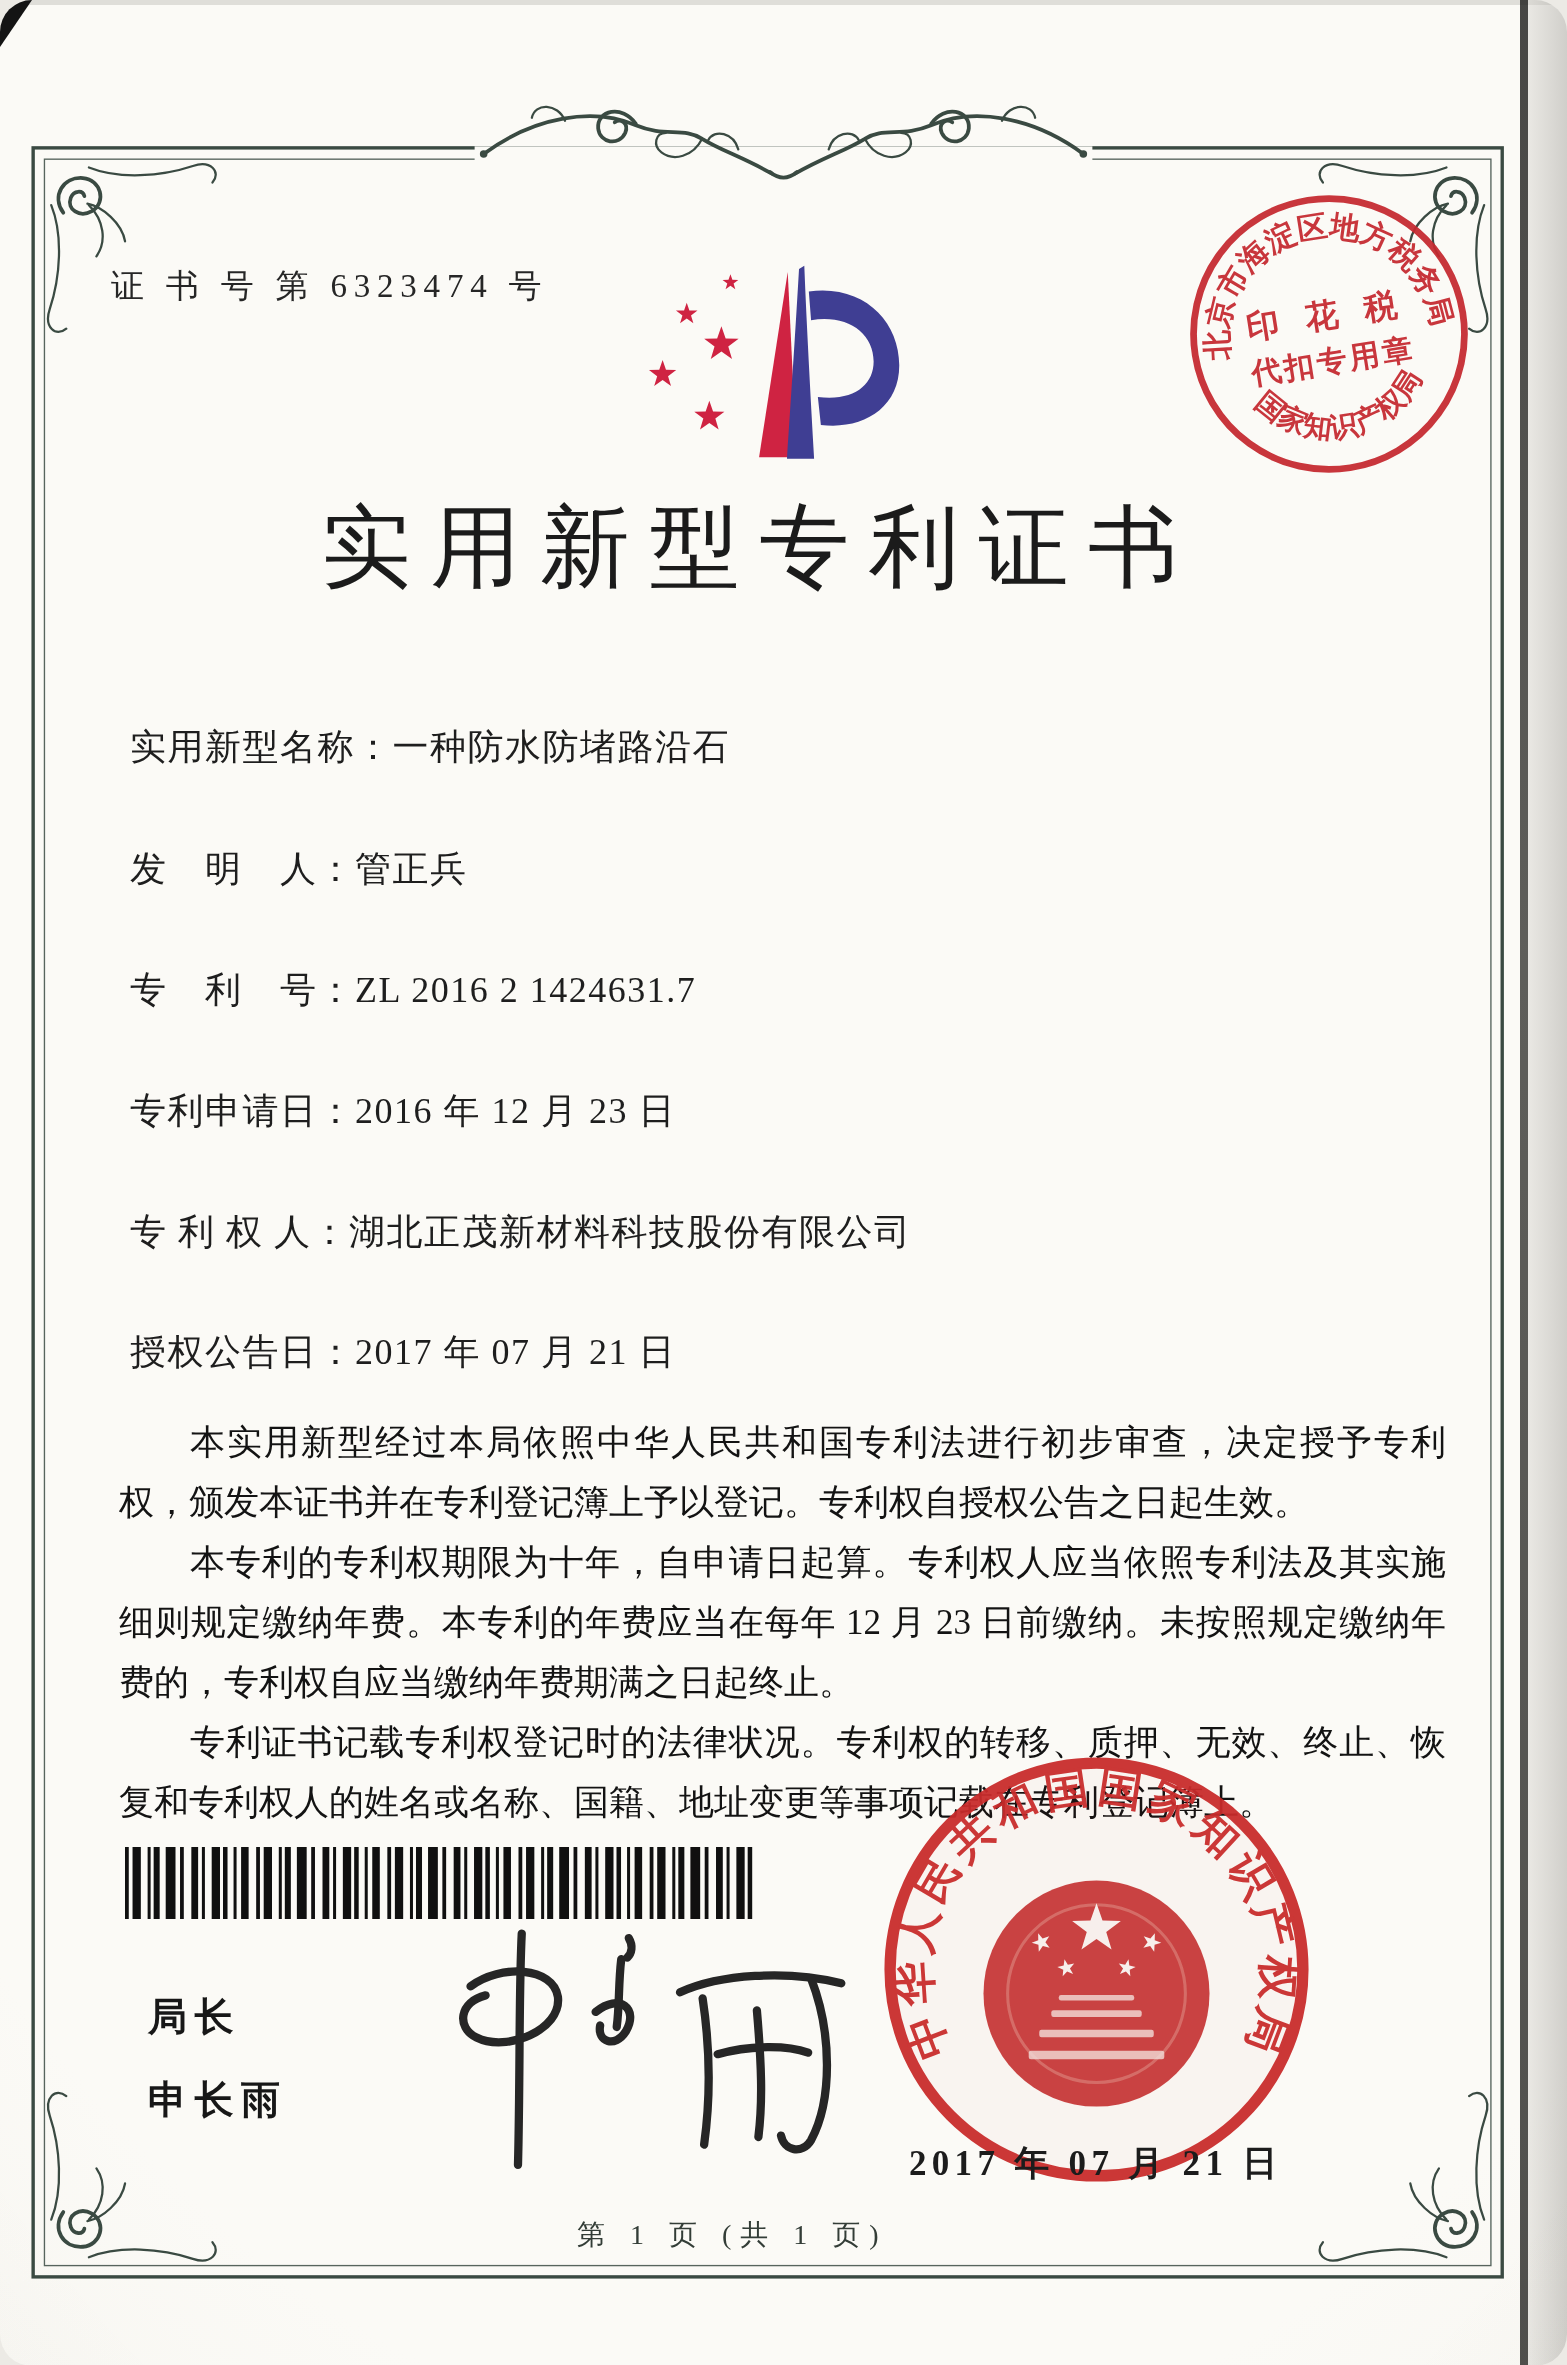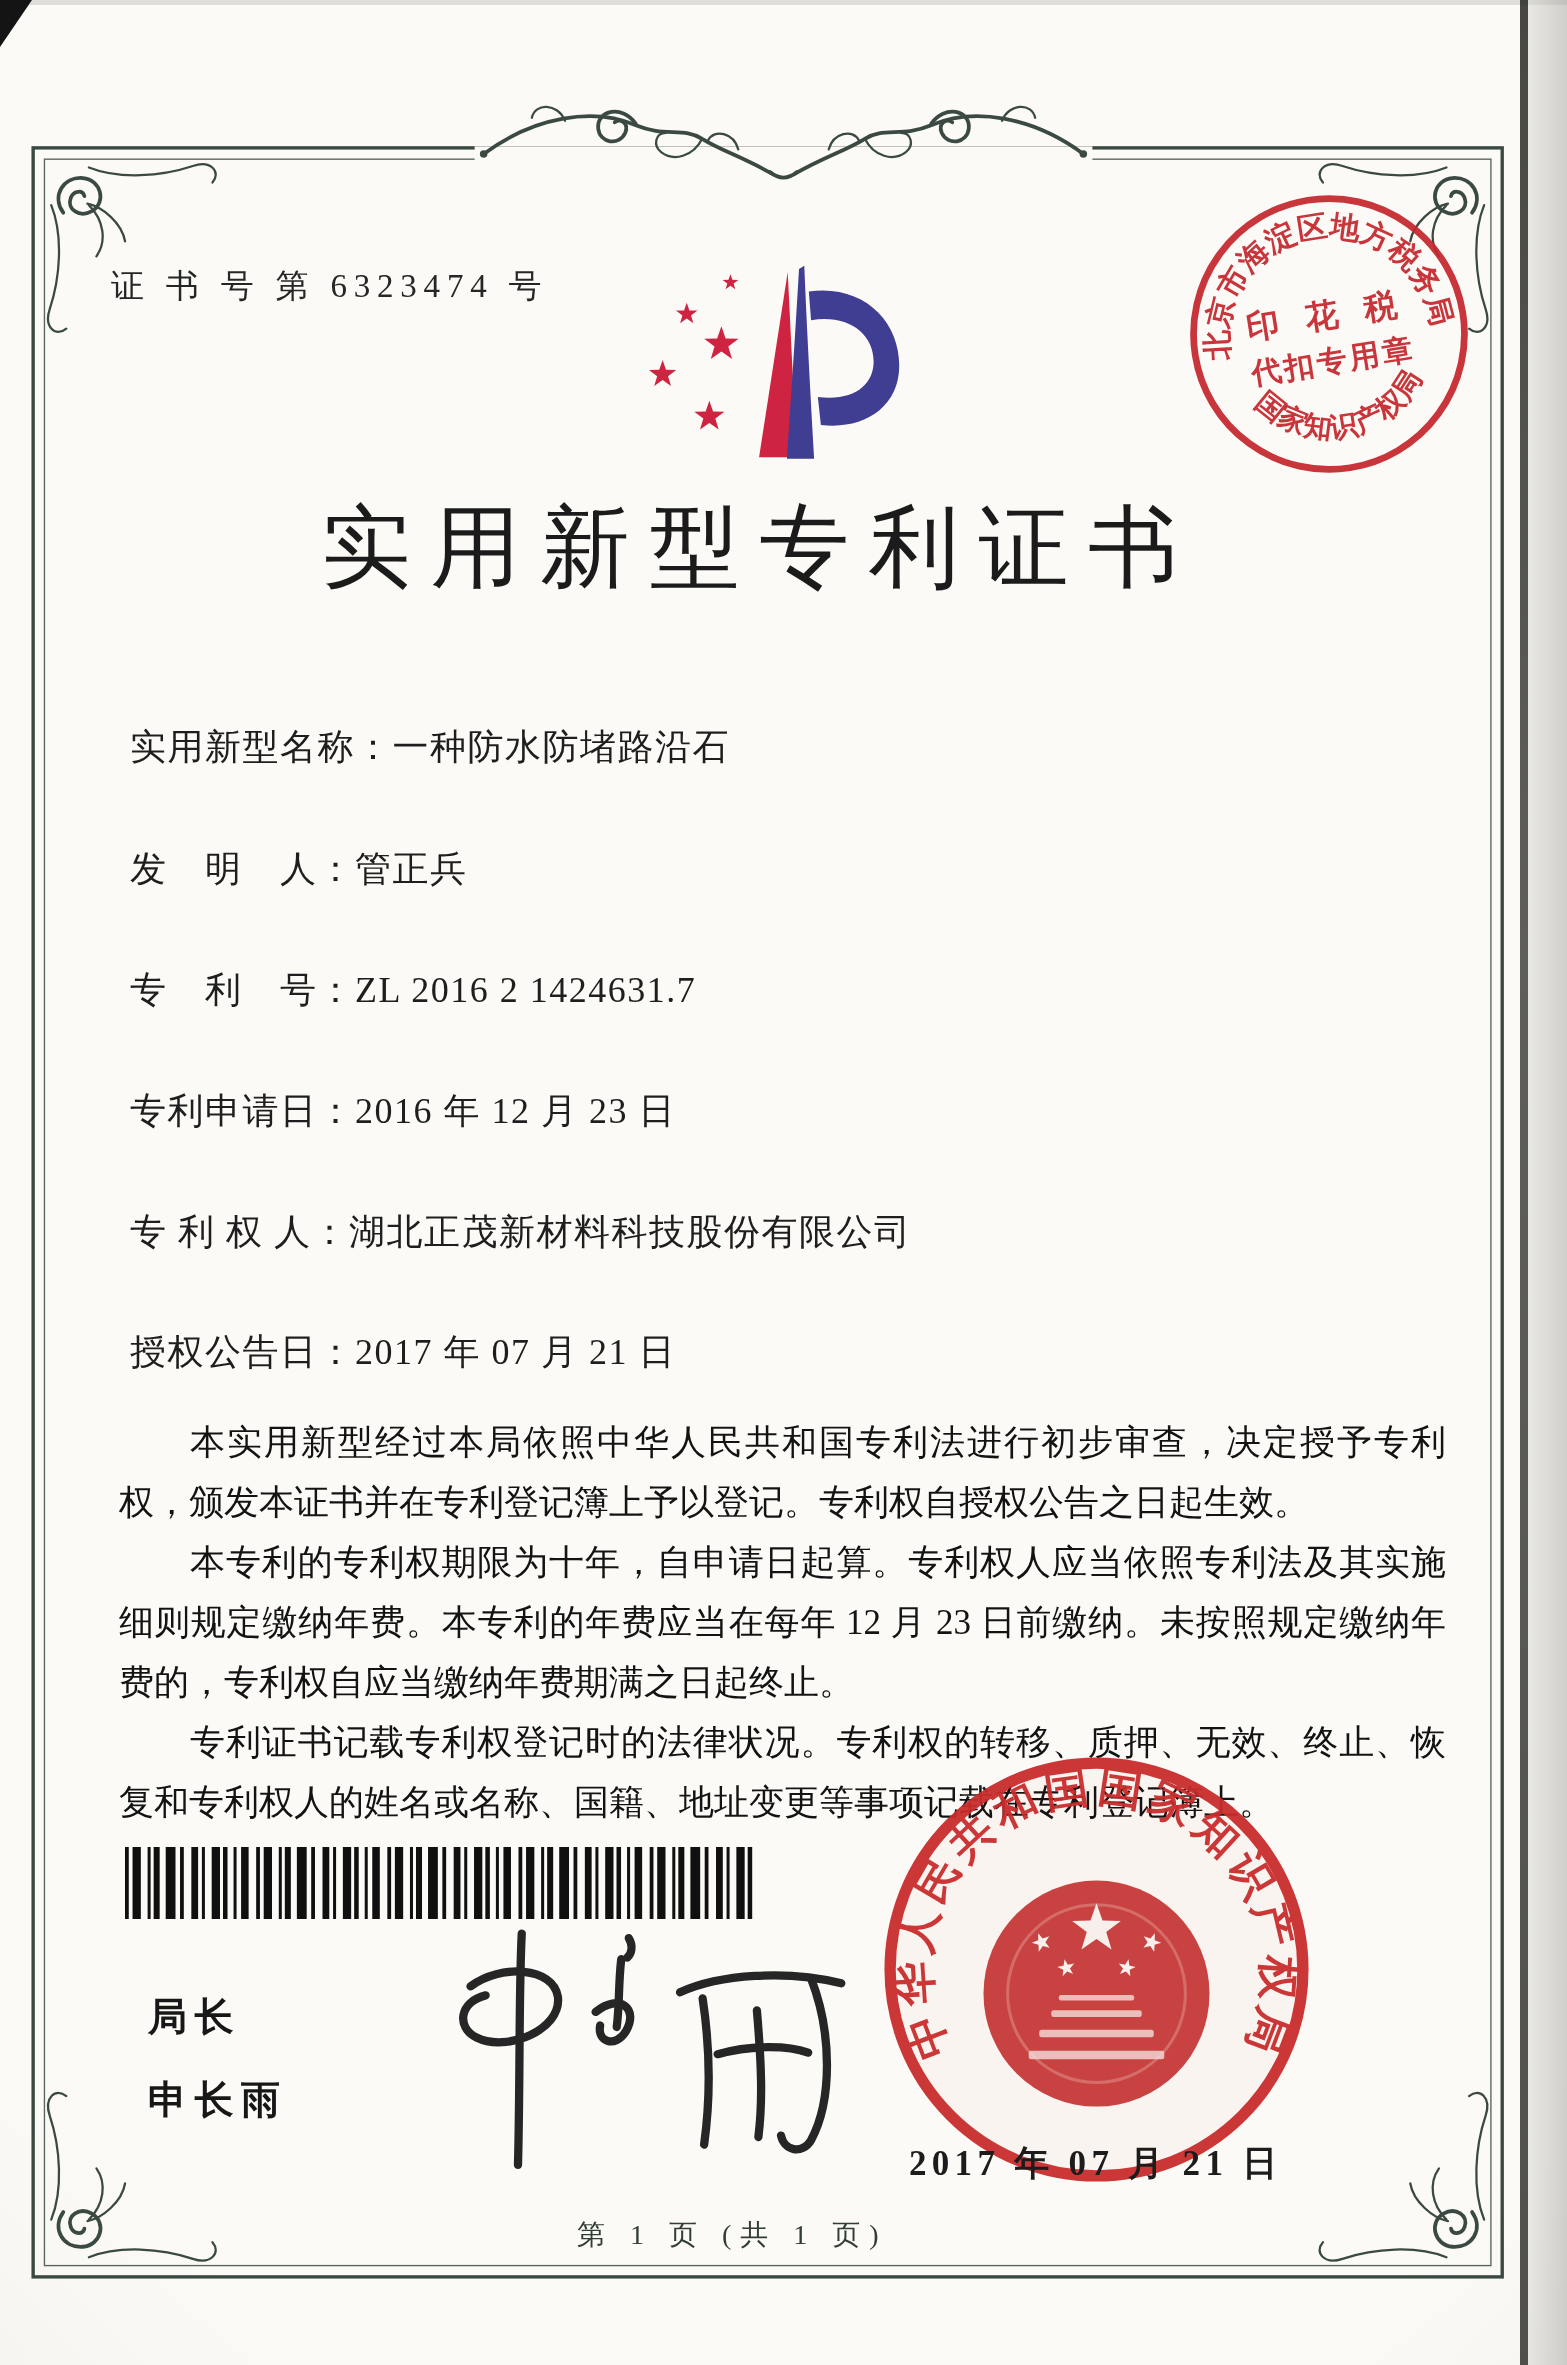--- a/index.html
+++ b/index.html
@@ -1,18 +1,18 @@
 <!DOCTYPE html>
 <html style="font-size:12px"><head>
 <meta charset="utf-8">
 <style>
   html,body{margin:0;padding:0;}
   body{width:1567px;height:2366px;background:#eceae5;font-family:"Liberation Serif","DejaVu Serif",serif;}
   .page{position:relative;width:1567px;height:2366px;overflow:hidden;
-        background:radial-gradient(130% 120% at 52% 38%, #fbfaf6 55%, #f2f0ea 88%, #e9e7e1 100%);}
+        background:radial-gradient(130% 120% at 52% 38%, #fbfaf6 55%, #f2f0ea 88%, #e9e7e1 100%);border-radius:32px;}
   .vignette{position:absolute;inset:0;pointer-events:none;
         background:radial-gradient(115% 115% at 50% 40%, rgba(0,0,0,0) 62%, rgba(66,62,48,0.07) 100%);}
   
   .scan-notch{position:absolute;left:0;top:0;width:32px;height:47px;background:#141414;
         clip-path:polygon(0 0,100% 0,0 100%);}
   .scan-top{position:absolute;left:0;top:0;right:0;height:5.3px;background:#c8c6c1;opacity:.55;}
   .scan-right-band{position:absolute;right:0;top:0;bottom:0;width:39px;
         background:linear-gradient(to right,#d8d6d1,#a5a39e);opacity:.5;}
   .scan-right-line{position:absolute;right:39px;top:0;bottom:0;width:8.3px;
         background:linear-gradient(to bottom,#1f1f1d,#3c3c38 40%,#2a2a27);opacity:.82;}

